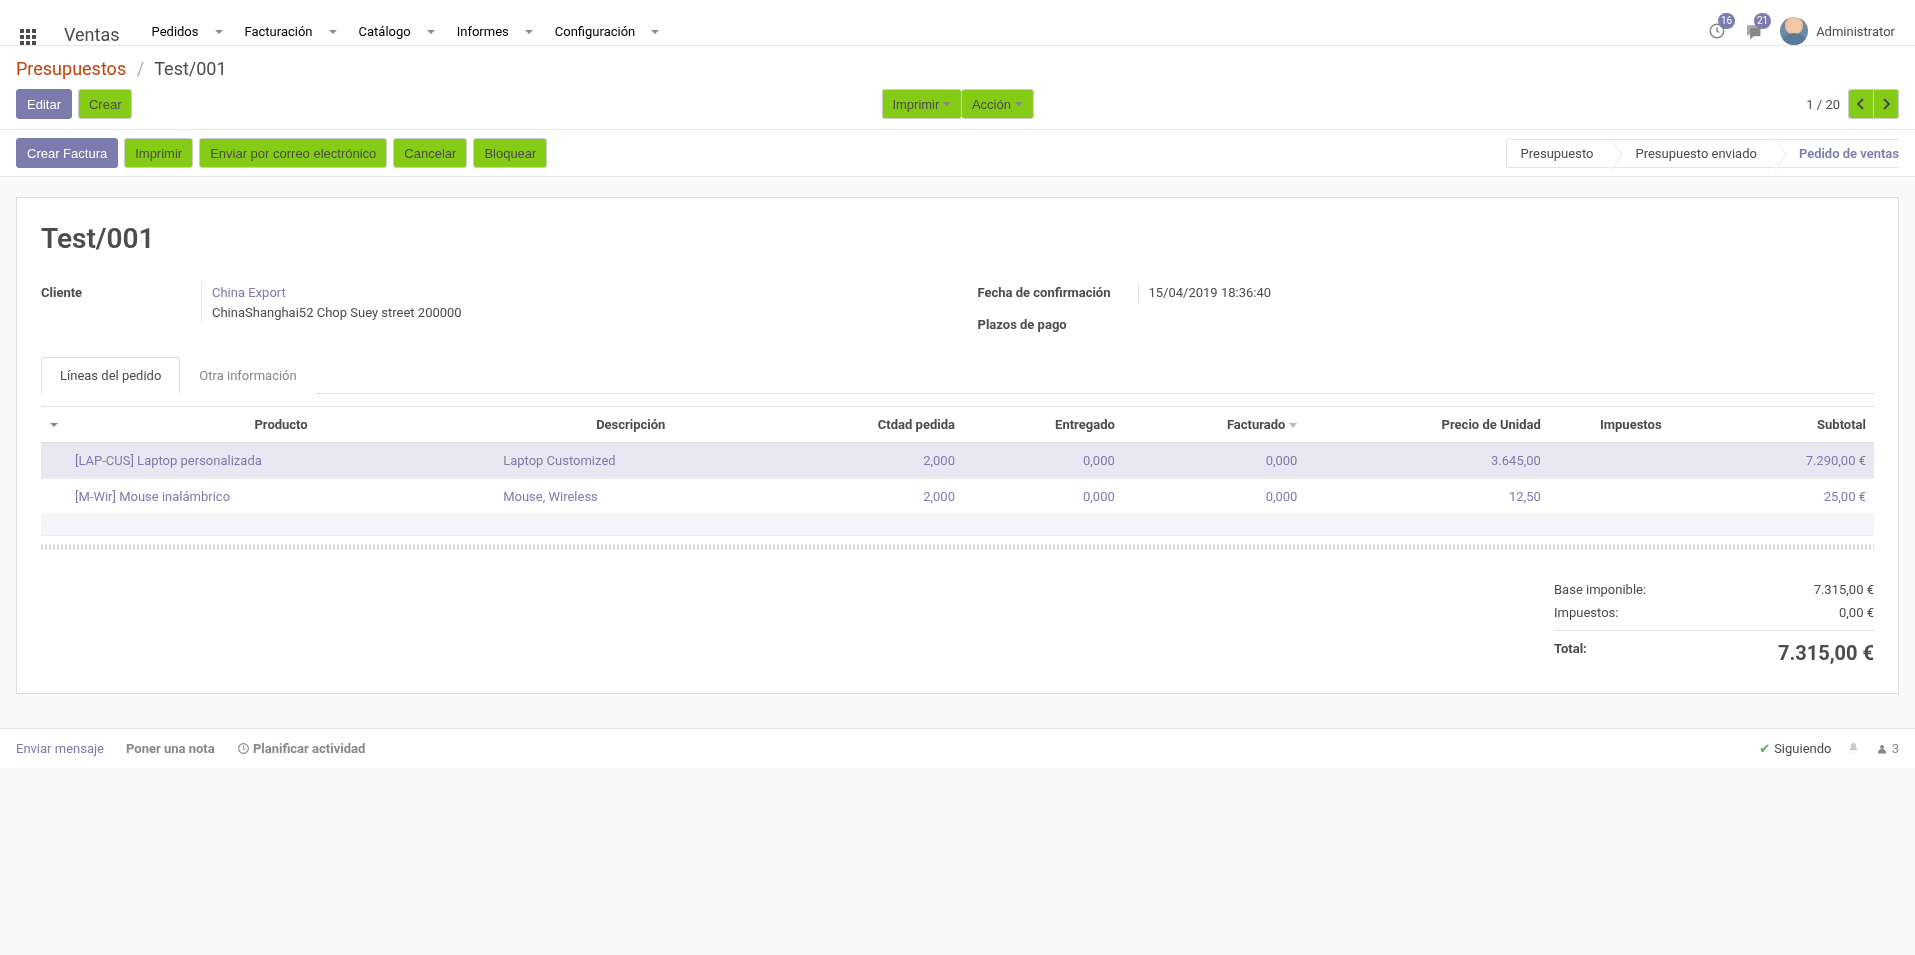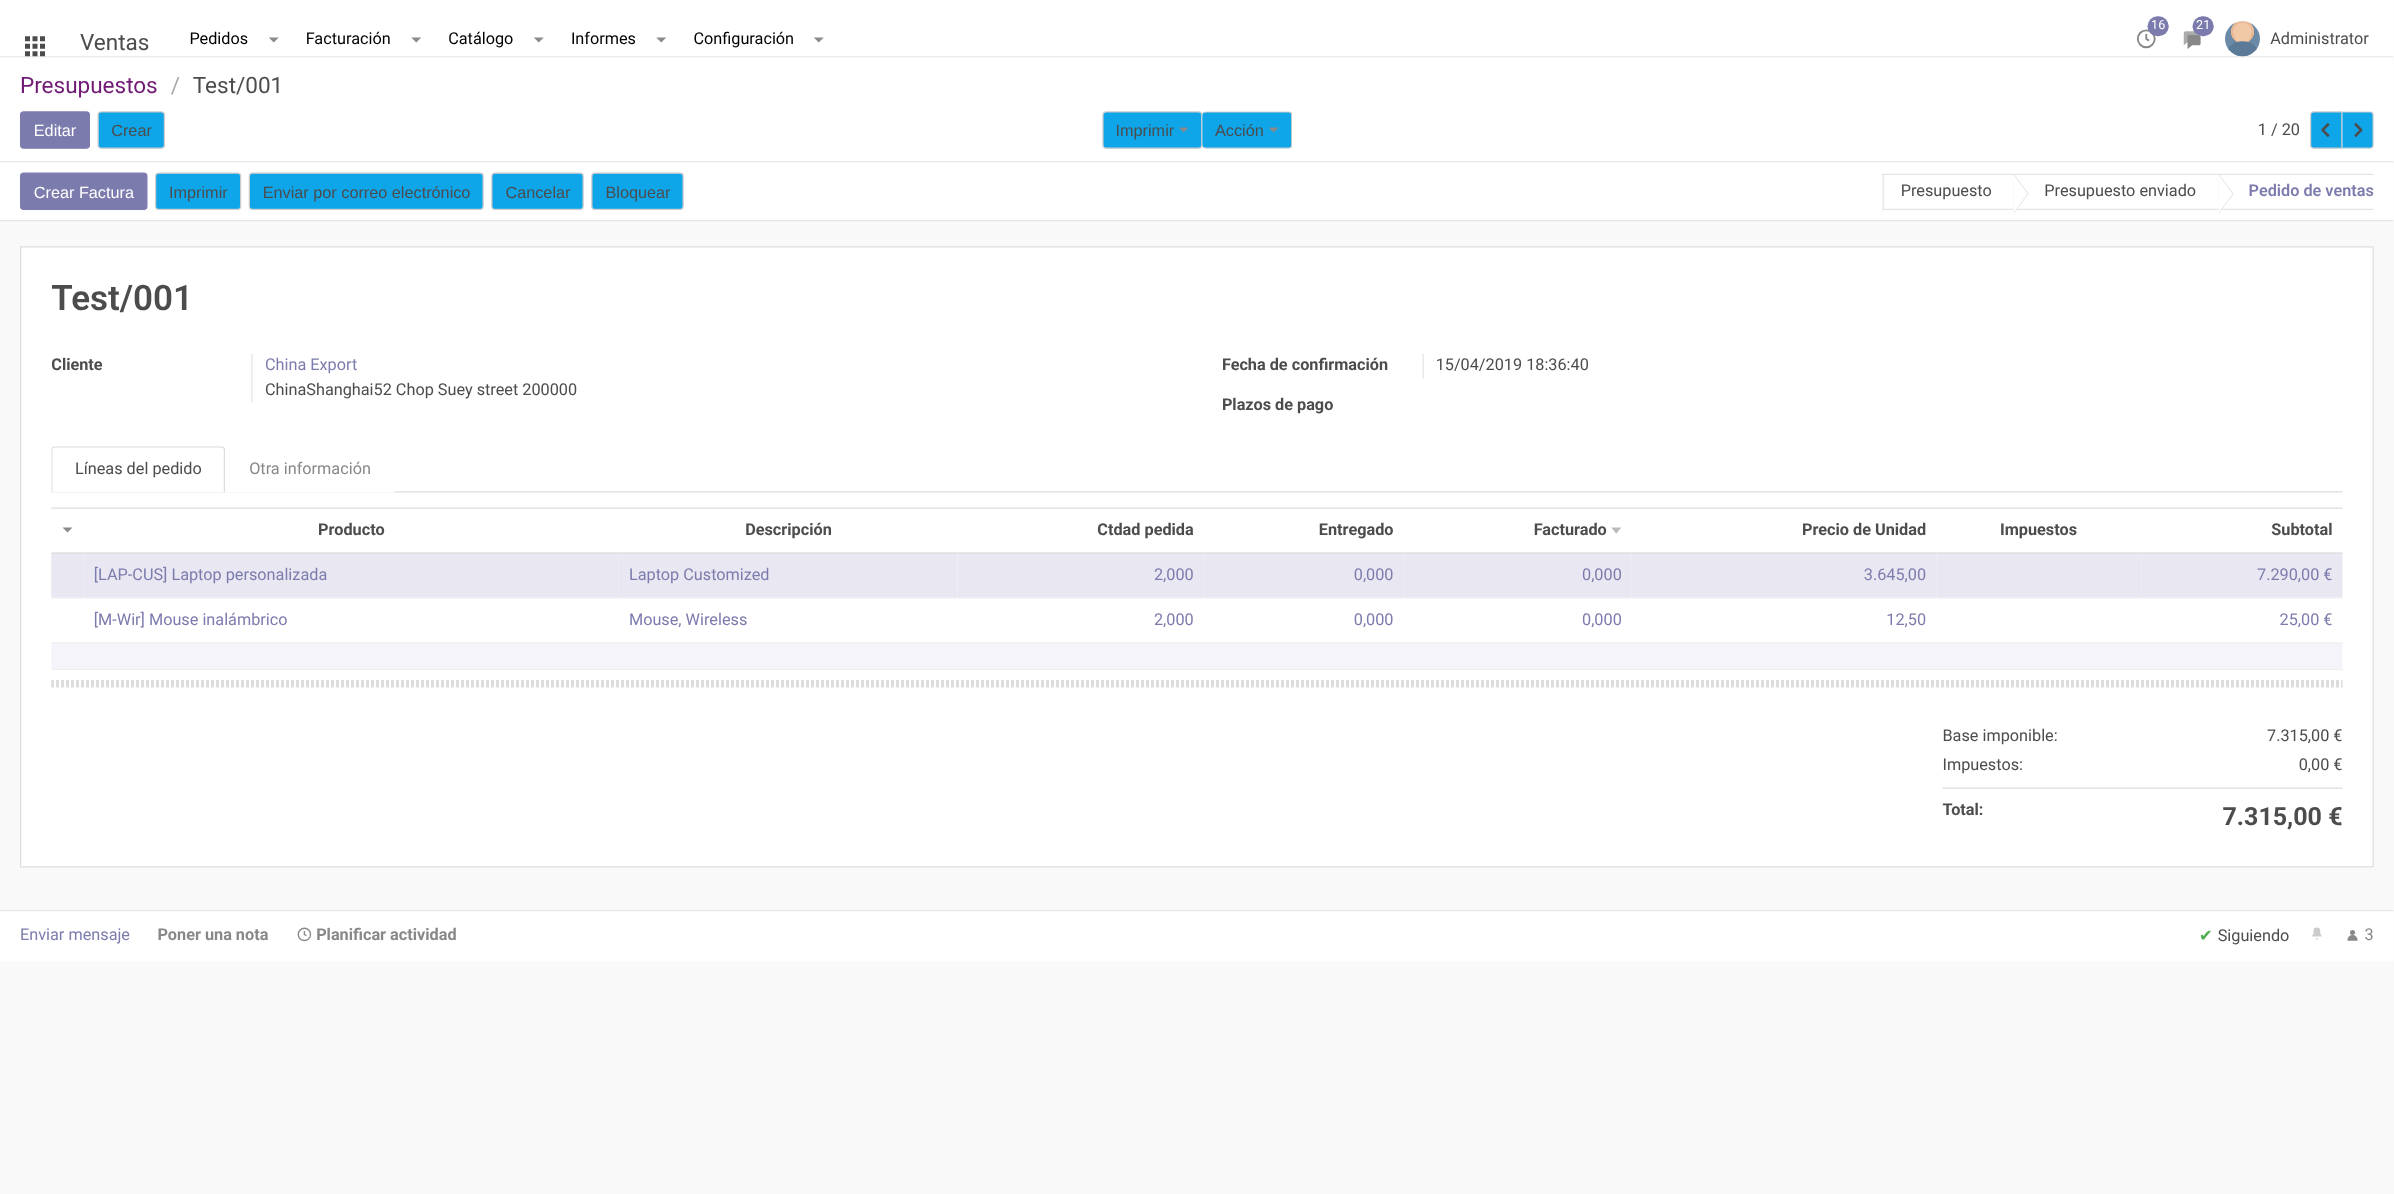--- a/index.html
+++ b/index.html
@@ -21,21 +21,21 @@
   .avatar { width:28px; height:28px; border-radius:50%; background:radial-gradient(circle at 50% 30%, #f0c7a8 0 30%, #e8b892 31% 38%, transparent 39%),linear-gradient(#6b8aa8,#6b8aa8); background-color:#e8e8e8; position:relative; overflow:hidden; }
   .avatar::after{content:"";position:absolute;bottom:-6px;left:2px;right:2px;height:18px;border-radius:50% 50% 0 0;background:#5a7a98;}
   .avatar::before{content:"";position:absolute;top:3px;left:7px;width:14px;height:14px;border-radius:50%;background:#f2c9a7;}
   .user-name { font-size:13px; color:#4c4c4c; }
   
   .control-panel { background:#fff; border-bottom:1px solid #e2e2e2; padding:12px 16px 0; }
   .breadcrumb { font-size:18px; color:#7c7bad; margin-bottom:10px; }
   .breadcrumb .sep { color:#aaa; margin:0 6px; }
   .breadcrumb .cur { color:#4c4c4c; }
   .cp-row { display:flex; align-items:center; padding-bottom:10px; }
-  .btn { display:inline-flex; align-items:center; height:30px; padding:0 10px; border:1px solid #ccc; background:#0ea5e9; color:#4c4c4c; border-radius:3px; font-size:13px; cursor:pointer; }
+  .btn { display:inline-flex; align-items:center; height:30px; padding:0 10px; border:1px solid #ccc; background:#84cc16; color:#4c4c4c; border-radius:3px; font-size:13px; cursor:pointer; }
   .btn-primary { background:#7c7bad; border-color:#7c7bad; color:#fff; }
   .btn-group { display:inline-flex; }
   .btn-group .btn { border-radius:0; }
   .btn-group .btn:first-child { border-top-left-radius:3px; border-bottom-left-radius:3px; }
   .btn-group .btn:last-child { border-top-right-radius:3px; border-bottom-right-radius:3px; border-left:none; }
   .cp-center { position:absolute; left:50%; transform:translateX(-50%); display:flex; gap:0; }
   .cp-center .btn+.btn{border-left:none;}
   .cp-right { margin-left:auto; display:flex; align-items:center; gap:8px; }
   .pager { color:#4c4c4c; font-size:13px; }
   
@@ -147,21 +147,21 @@
     </div>
     <div style="display:flex;align-items:center;gap:8px;cursor:pointer;">
       <div class="avatar"></div>
       <span class="user-name">Administrator</span>
     </div>
   </div>
 </div>
 
 <div class="control-panel">
   <div class="breadcrumb">
-    <a style="color:#701a75;cursor:pointer;">Presupuestos</a>
+    <a style="color:#c2410c;cursor:pointer;">Presupuestos</a>
     <span class="sep">/</span>
     <span class="cur">Test/001</span>
   </div>
   <div class="cp-row" style="position:relative;">
     <div style="display:flex;gap:6px;">
       <button class="btn btn-primary">Editar</button>
       <button class="btn">Crear</button>
     </div>
     <div class="cp-center">
       <button class="btn"><span>Imprimir</span>&nbsp;<span class="caret-down"></span></button>

